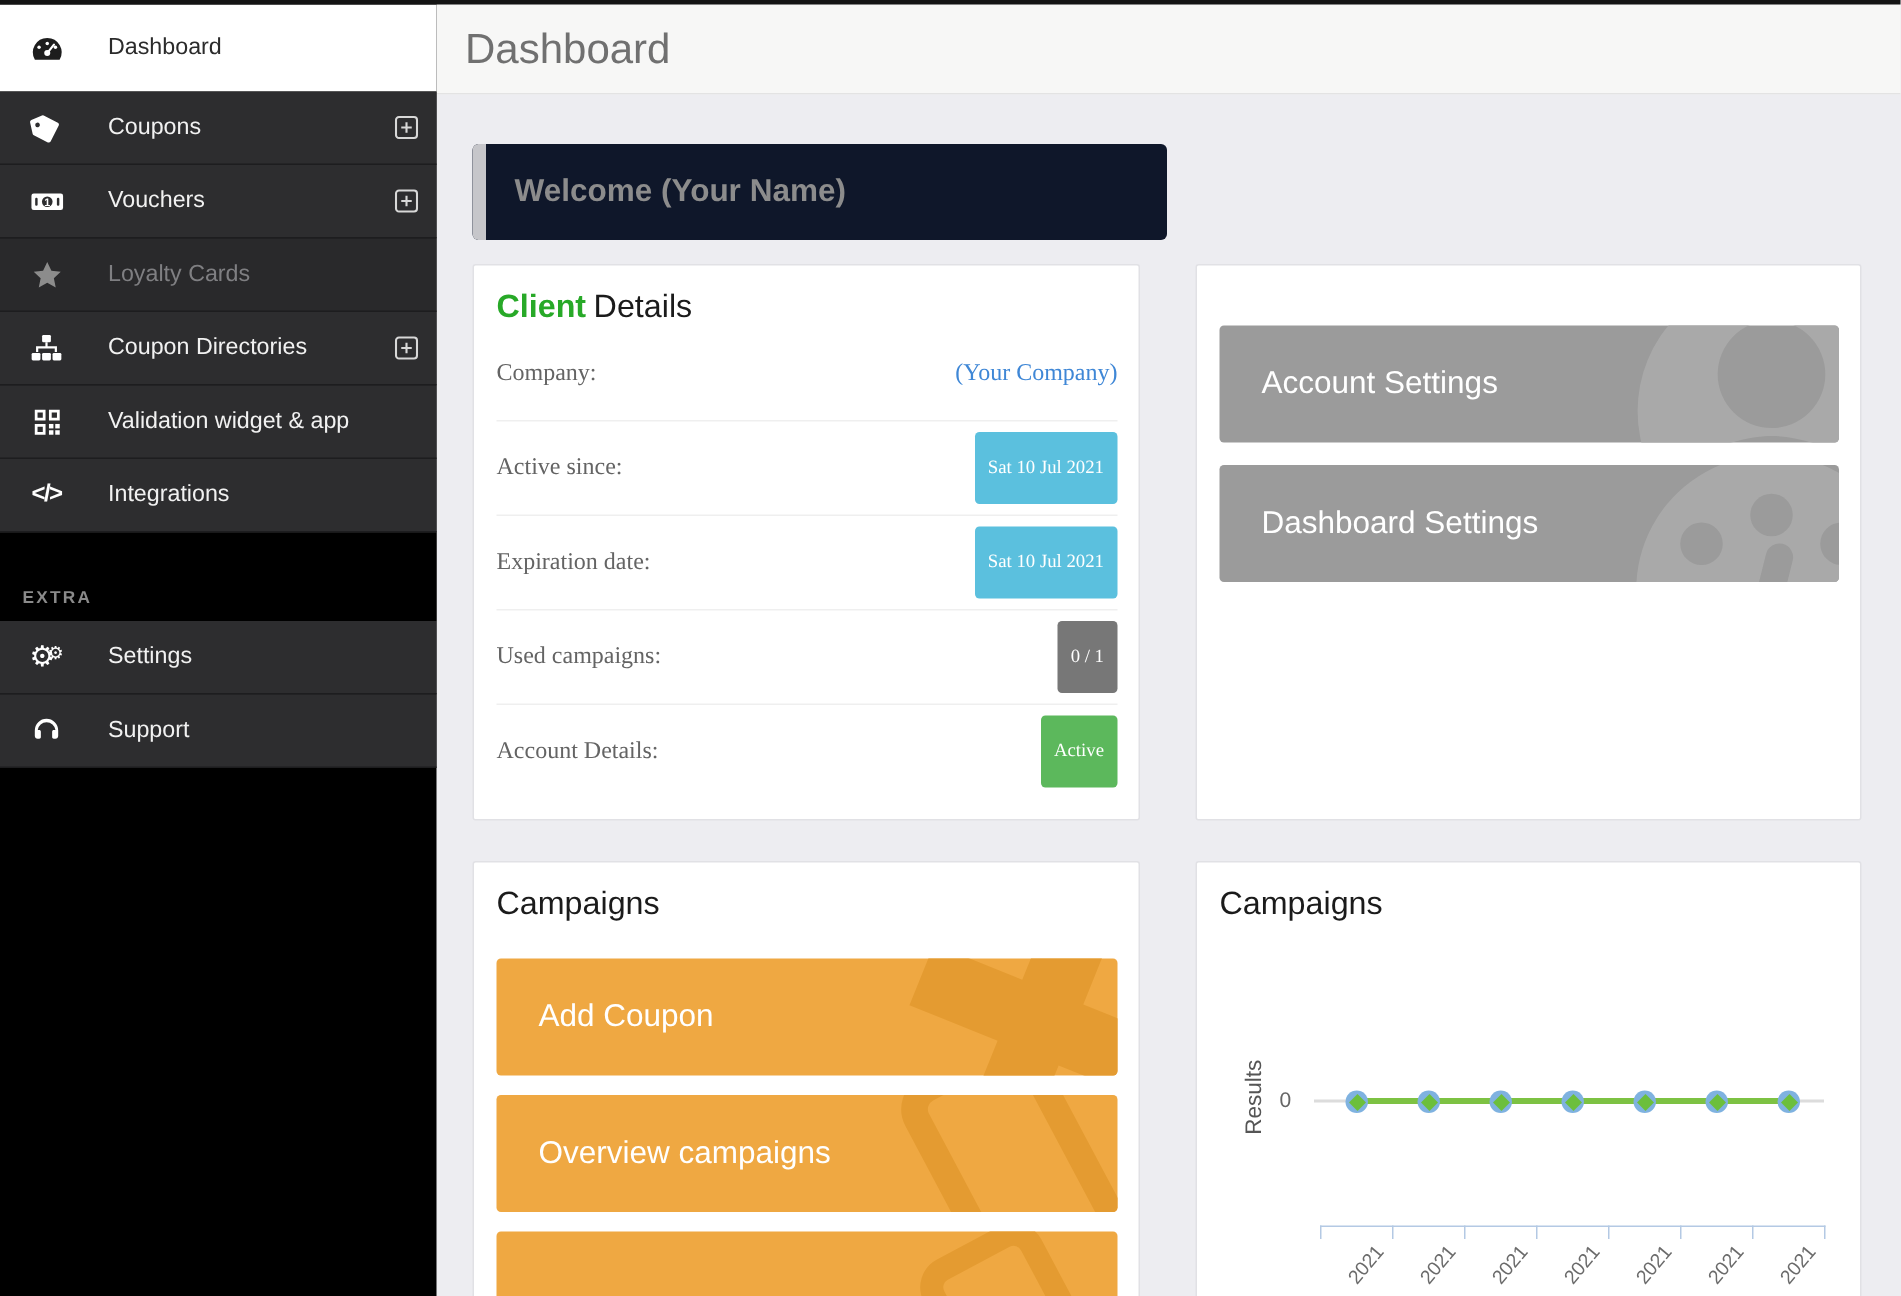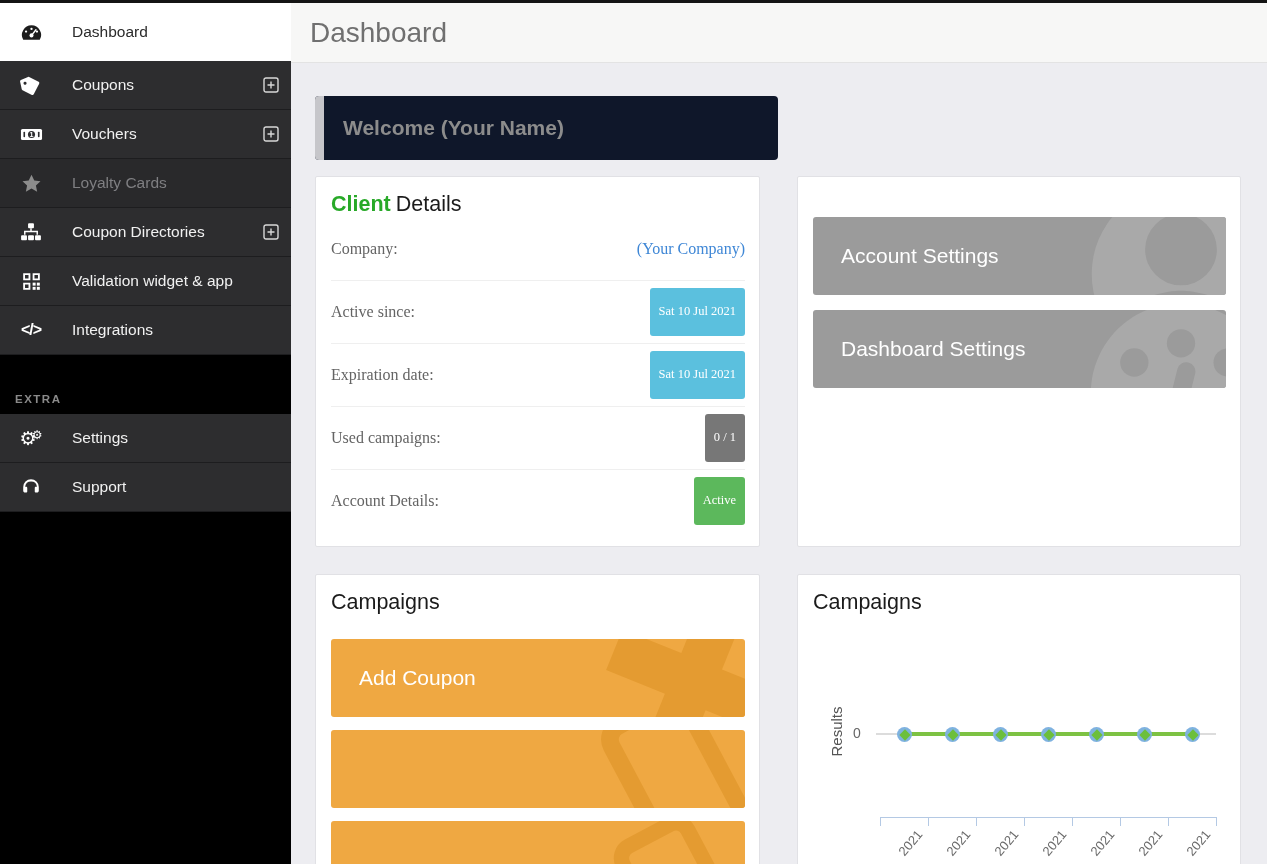--- a/index.html
+++ b/index.html
@@ -260,20 +260,21 @@
         <h2>Campaigns</h2>
         <div class="big-btn">
           <span class="btn-label">Add Coupon</span>
           <span class="watermark" style="right:-45px;top:-55px;transform:rotate(22deg)">
             <svg viewBox="0 0 24 24" width="195" height="195" fill="currentColor">
                 <path d="M9.3 1.5h5.4v7.8h7.8v5.4h-7.8v7.8H9.3v-7.8H1.5V9.3h7.8z"></path>
               </svg>
           </span>
         </div>
         <div class="big-btn">
+          <span class="btn-label">Overview campaigns</span>
           <span class="watermark" style="right:-25px;top:-45px;transform:rotate(-28deg)">
             <svg viewBox="0 0 24 24" width="185" height="185" fill="none" stroke="currentColor" stroke-width="2.3">
                 <rect x="6.5" y="2.5" width="11" height="19" rx="2"></rect>
               </svg>
           </span>
         </div>
         <div class="big-btn">
           <span class="btn-label"></span>
           <span class="watermark" style="right:-15px;top:-10px;transform:rotate(-28deg)">
             <svg viewBox="0 0 24 24" width="160" height="160" fill="none" stroke="currentColor" stroke-width="2.3">

